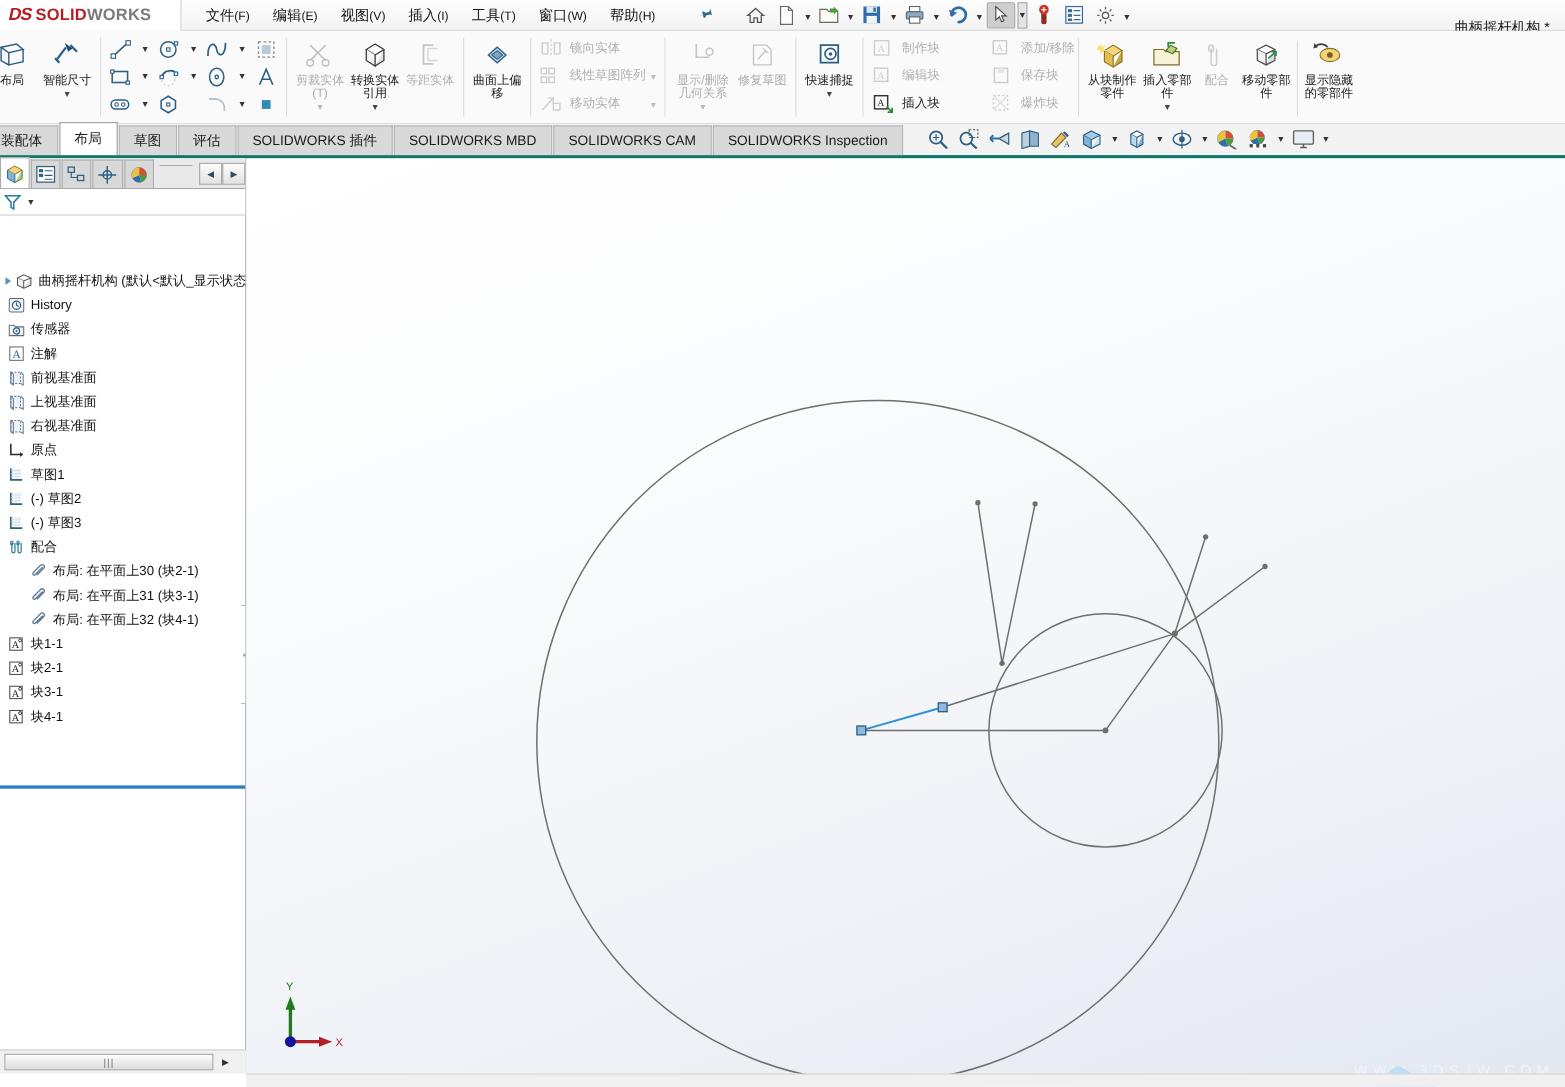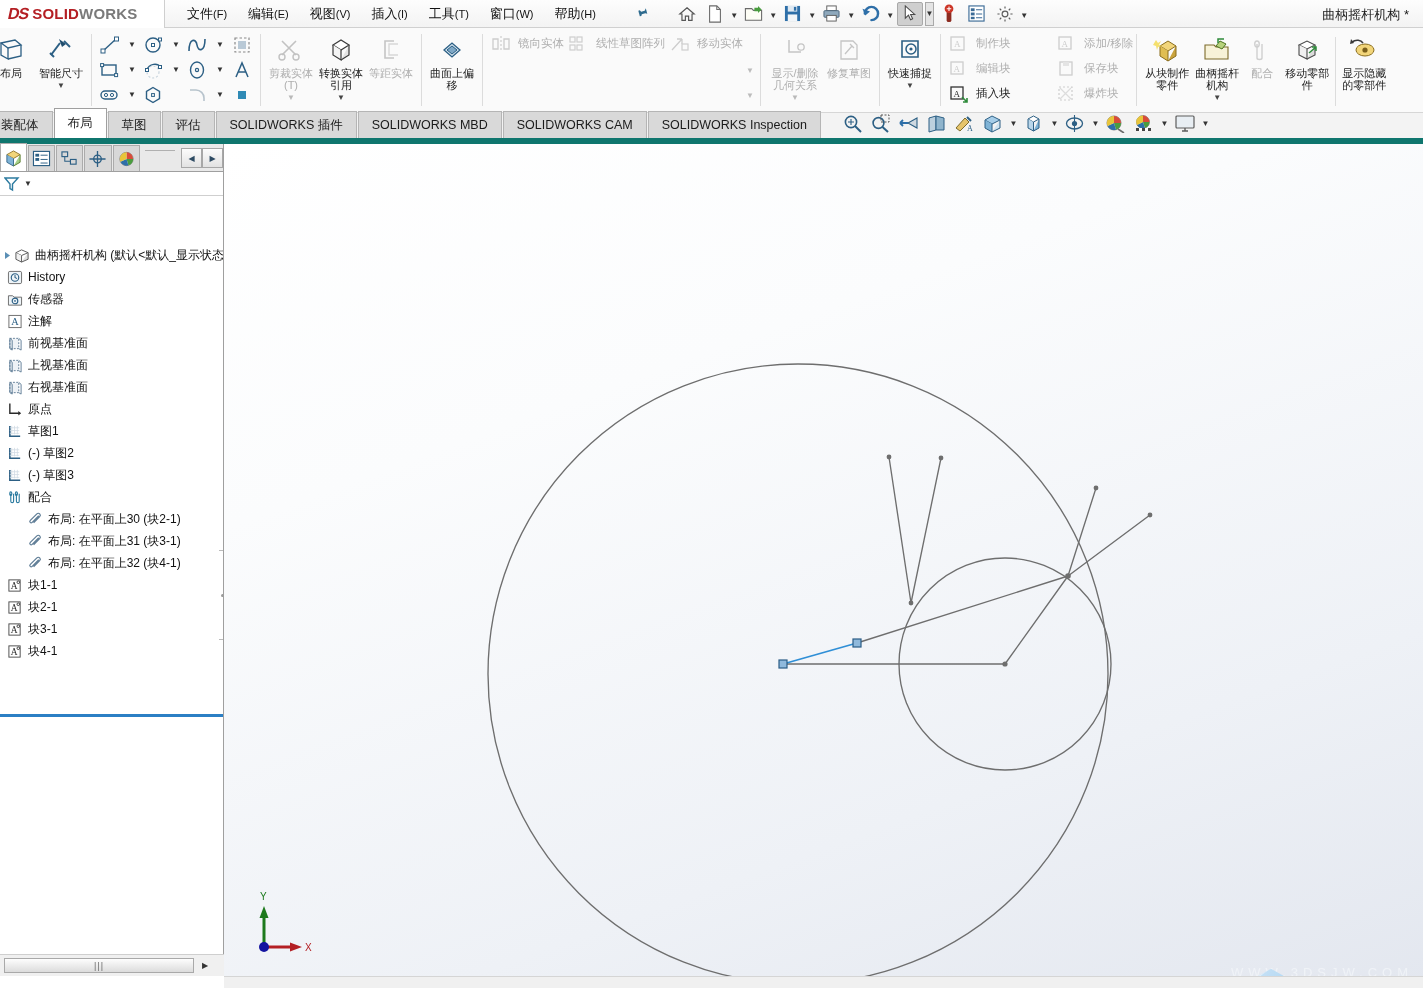--- a/index.html
+++ b/index.html
@@ -43,21 +43,21 @@
   .qat .tool {
     width:26px; height:24px; display:flex; align-items:center; justify-content:center;
     border-radius:2px;
   }
   .qat .tool.sel { background:#cfcfcf; border:1px solid #a9a9a9; }
   .caret { width:9px; height:22px; display:flex; align-items:flex-end; justify-content:center;
            color:#333; font-size:8px; padding-bottom:5px; }
   .caret.boxed { border:1px solid #a9a9a9; height:24px; align-items:center; padding:0; background:#e4e4e4;}
 
   .doc-title {
-    position:absolute; right:14px; top:6px; font-size:13px; color:#1a1a1a;
+    position:absolute; right:14px; top:16px; font-size:13px; color:#1a1a1a;
     white-space:nowrap;
   }
 
   
   .ribbon {
     position:absolute; left:0; top:28px; width:1423px; height:85px;
     background:#fafafa; border-bottom:1px solid #d6d6d6;
     display:flex; align-items:stretch; overflow:hidden;
   }
   .rgroup { display:flex; align-items:flex-start; padding:3px 2px 0 2px; }
@@ -78,26 +78,26 @@
   .sm {
     width:30px; height:24px; display:flex; align-items:center; justify-content:center;
   }
   .smcaret { width:14px; height:24px; display:flex; align-items:center; justify-content:center;
              font-size:8px; color:#333; }
   .smcaret.dis { color:#bcbcbc; }
   .textrow { display:flex; align-items:center; height:25px; }
   .textrow .tlabel { font-size:11.5px; color:#1a1a1a; white-space:nowrap; padding-left:2px;}
   .textrow.dis .tlabel { color:#b0b0b0; }
 
-  .colstack { display:flex; flex-direction:row; padding-top:3px; }
+  .colstack { display:flex; flex-direction:column; padding-top:3px; }
 
   
   .tabstrip {
     position:absolute; left:0; top:113px; width:1423px; height:31px;
-    background:#f3f3f3; border-bottom:6px solid #0f766e;
+    background:#f3f3f3; border-bottom:3px solid #0f766e;
     display:flex; align-items:flex-end;
   }
   .tab {
     height:27px; padding:0 13px; display:flex; align-items:center;
     font-size:12.5px; color:#1a1a1a; white-space:nowrap;
     background:#d9d9d9; border:1px solid #b5b5b5; border-bottom:none;
     margin-right:1px; cursor:default;
   }
   .tab.active { background:#ffffff; border-color:#9f9f9f; height:30px; }
   .tab.clipped { padding-left:2px; }
@@ -614,21 +614,21 @@
         <div class="lbl">从块制作零件</div>
       </div>
       <div class="bigbtn">
         <div class="glyph">
           <svg width="30" height="26" viewBox="0 0 30 26">
               <path d="M3 8 H12 L14 10 H26 V22 H3 Z" fill="#f7f2d8" stroke="#7d6b2b" stroke-width="1.1"></path>
               <path d="M14 9 L18 4 L24 7 L20 12 Z" fill="#b7d27c" stroke="#4d7320" stroke-width="1"></path>
               <path d="M16 6 V2 H22" stroke="#2e8b3a" stroke-width="1.5" fill="none"></path>
             </svg>
         </div>
-        <div class="lbl">曲柄摇杆机构</div>
+        <div class="lbl">插入零部件</div>
         <div class="dd">▼</div>
       </div>
       <div class="bigbtn dis" style="width:40px;">
         <div class="glyph">
           <svg width="26" height="24" viewBox="0 0 26 24">
               <path d="M8 3 C5 3 5 9 8 9 C11 9 11 3 8 3 Z" fill="none" stroke="#cfcfcf" stroke-width="1.4"></path>
               <path d="M8 6 V20 C8 22 13 22 13 20 V6" fill="none" stroke="#cfcfcf" stroke-width="1.4"></path>
             </svg>
         </div>
         <div class="lbl">配合</div>

